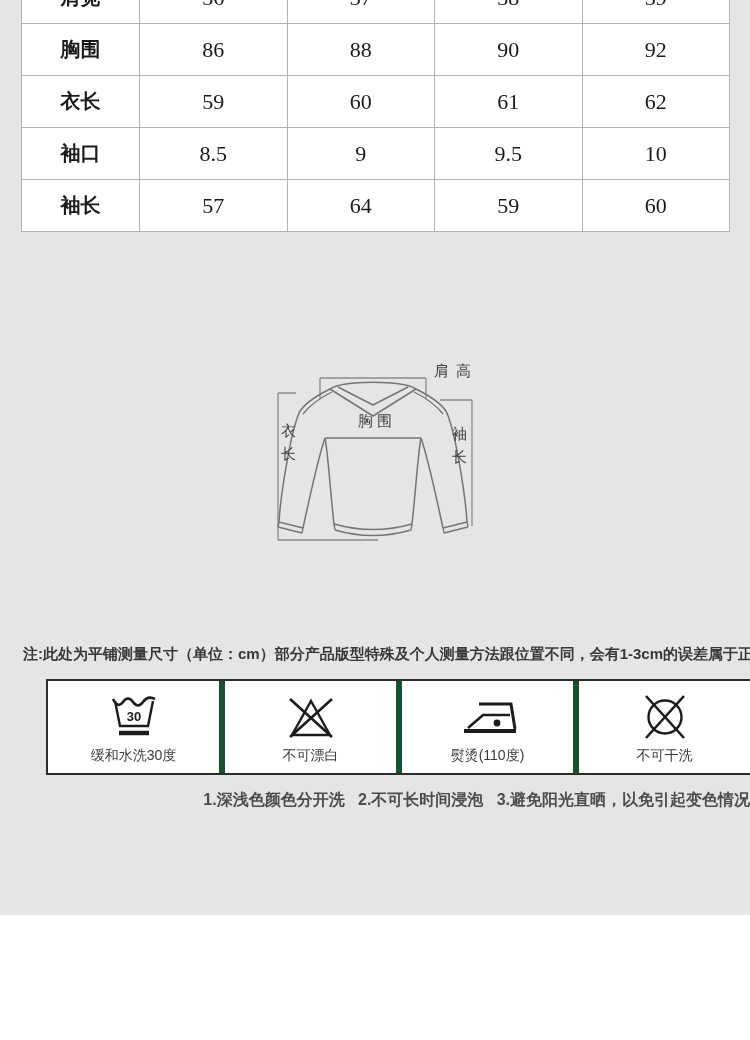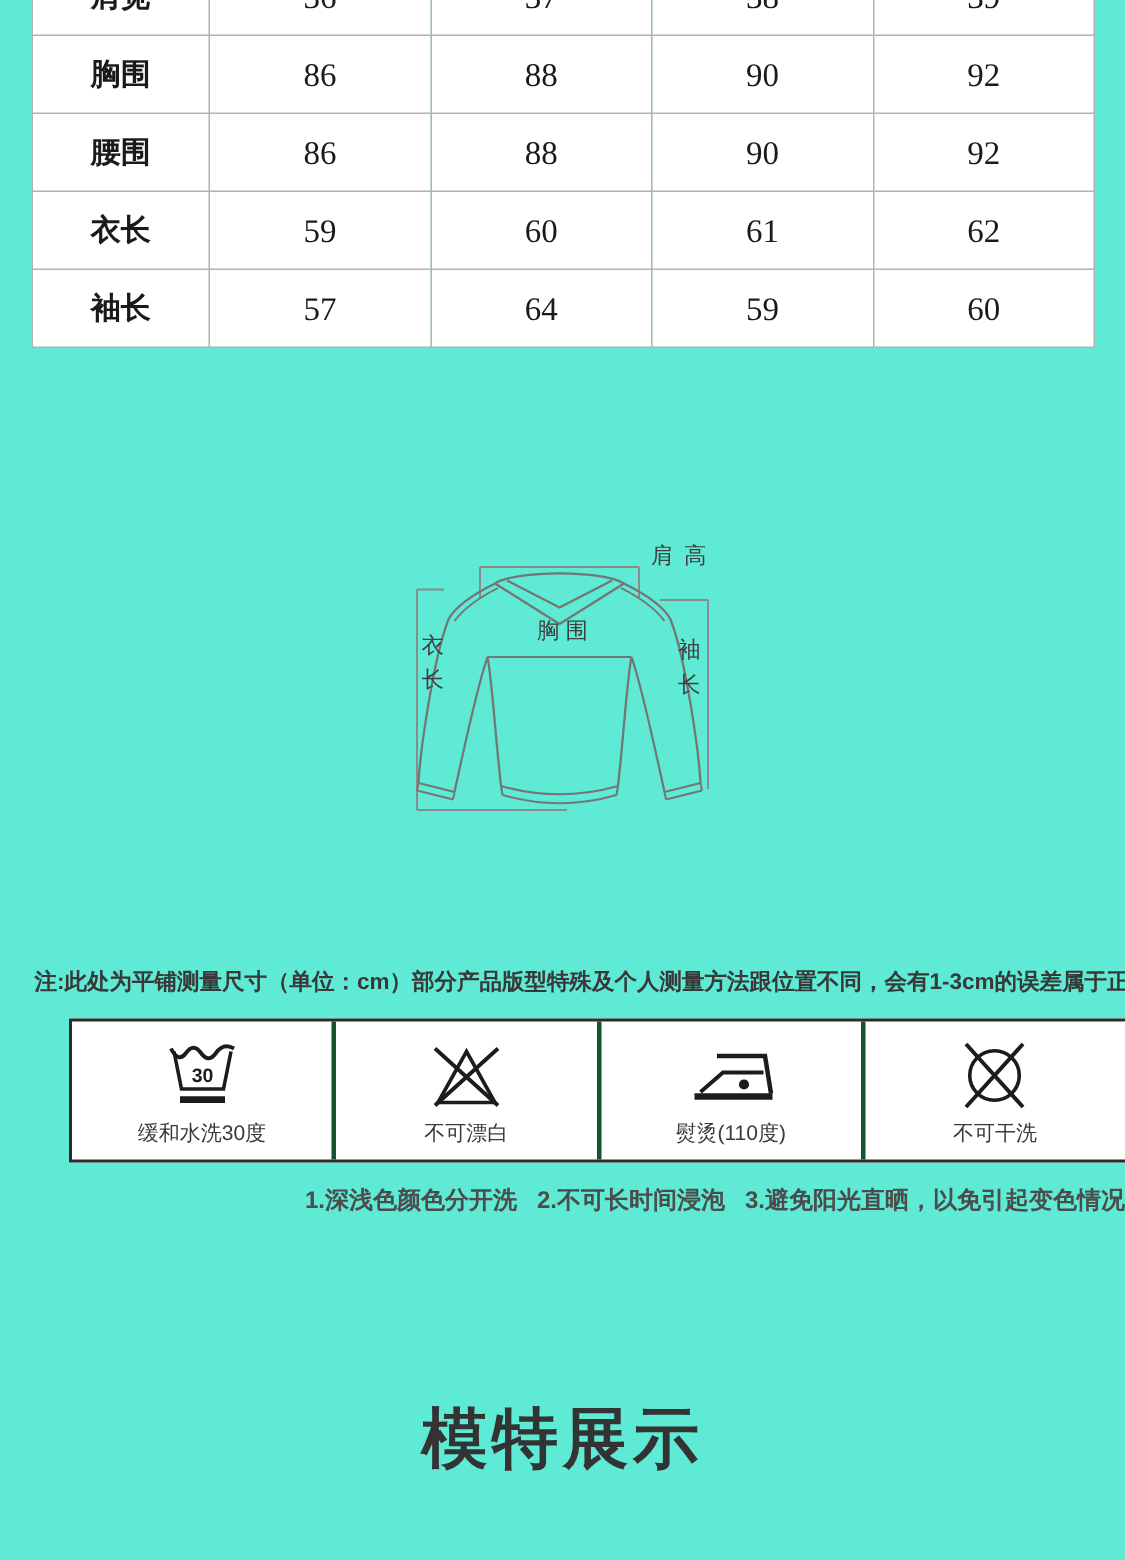--- a/index.html
+++ b/index.html
@@ -1,18 +1,18 @@
 <!DOCTYPE html>
 <html><head>
 <meta charset="utf-8">
 <style>
   * { margin:0; padding:0; box-sizing:border-box; }
   html,body { background:#fff; }
   body { font-family:"Liberation Sans", sans-serif; }
-  .canvas { position:relative; width:750px; height:1040px; background:#5eead4; overflow:hidden; margin:0 auto; }
+  .canvas { position:relative; width:750px; height:915px; background:#e5e5e5; overflow:hidden; margin:0 auto; }
 
   
   .size-table-wrap { position:absolute; left:21px; top:0; width:709px; height:283px; overflow:hidden; }
   .size-table { width:709px; border-collapse:collapse; margin-top:-29px; table-layout:fixed; }
   .size-table td { border:1px solid #b2b2b2; height:52px; text-align:center; vertical-align:middle; color:#1a1a1a; background:#fff; }
   .size-table td.rowlabel { font-weight:bold; font-size:20px; font-family:"Liberation Sans", sans-serif; }
   .size-table td.val { font-size:22px; font-family:"Liberation Serif", serif; }
 
   
   .diagram { position:absolute; left:272px; top:358px; width:206px; height:192px; }
@@ -21,21 +21,21 @@
   .diag-label-top { left:272px; top:363px; width:206px; text-align:right; letter-spacing:7px; padding-left:7px; }
   .diag-label-center { left:272px; top:413px; width:206px; text-align:center; letter-spacing:4px; padding-left:4px; }
   .diag-label-left { left:281px; top:419px; width:17px; word-break:break-all; line-height:23px; }
   .diag-label-right { left:452px; top:422px; width:17px; word-break:break-all; line-height:23px; }
 
   
   .measure-note { position:absolute; left:23px; top:645px; width:710px; font-size:15px; font-weight:bold; color:#383838; white-space:nowrap; letter-spacing:0px; }
 
   
   .care-table { position:absolute; left:22px; top:679px; width:706px; height:96px; border:2px solid #2c2c2c; display:flex; background:#fff;margin-left:24px; }
-  .care-cell { flex:1; border-left:3px solid #14532d; display:flex; flex-direction:column; align-items:center; justify-content:center; padding-top:2px; }
+  .care-cell { flex:1; border-left:6px solid #14532d; display:flex; flex-direction:column; align-items:center; justify-content:center; padding-top:2px; }
   .care-cell:first-child { border-left:none; }
   .care-cell svg { display:block; }
   .care-label { margin-top:5px; font-size:14px; color:#3a3a3a; white-space:nowrap; }
 
   
   .care-tips { position:absolute; left:0; top:790px; width:750px; text-align:right; font-size:16px; font-weight:bold; color:#4c4c4c; white-space:pre; }
 
   
   .section-title { position:absolute; left:0; top:930px; width:750px; text-align:center; font-size:44px; font-weight:bold; color:#333333; letter-spacing:3px; }
 </style>
@@ -62,32 +62,32 @@
           <td class="val">39</td>
         </tr>
         <tr>
           <td class="rowlabel">胸围</td>
           <td class="val">86</td>
           <td class="val">88</td>
           <td class="val">90</td>
           <td class="val">92</td>
         </tr>
         <tr>
-          <td class="rowlabel">腰围</td>
-          <td class="val">86</td>
-          <td class="val">88</td>
-          <td class="val">90</td>
-          <td class="val">92</td>
-        </tr>
-        <tr>
           <td class="rowlabel">衣长</td>
           <td class="val">59</td>
           <td class="val">60</td>
           <td class="val">61</td>
           <td class="val">62</td>
+        </tr>
+        <tr>
+          <td class="rowlabel">袖口</td>
+          <td class="val">8.5</td>
+          <td class="val">9</td>
+          <td class="val">9.5</td>
+          <td class="val">10</td>
         </tr>
         <tr>
           <td class="rowlabel">袖长</td>
           <td class="val">57</td>
           <td class="val">64</td>
           <td class="val">59</td>
           <td class="val">60</td>
         </tr>
       </tbody>
     </table>

